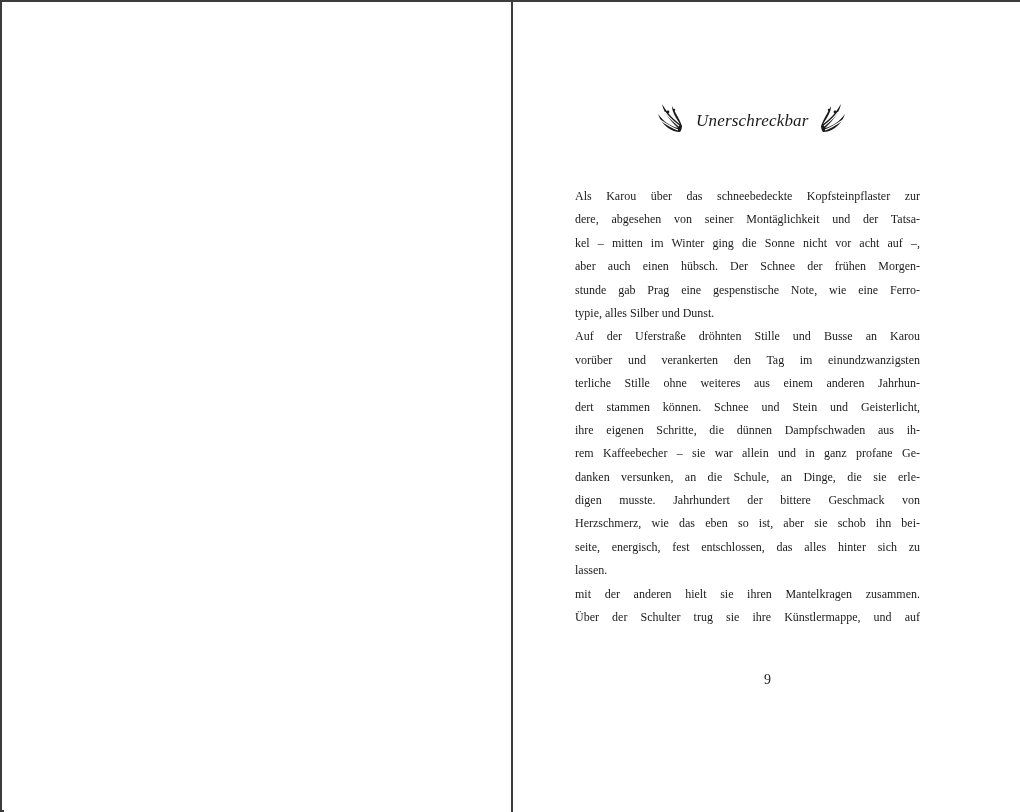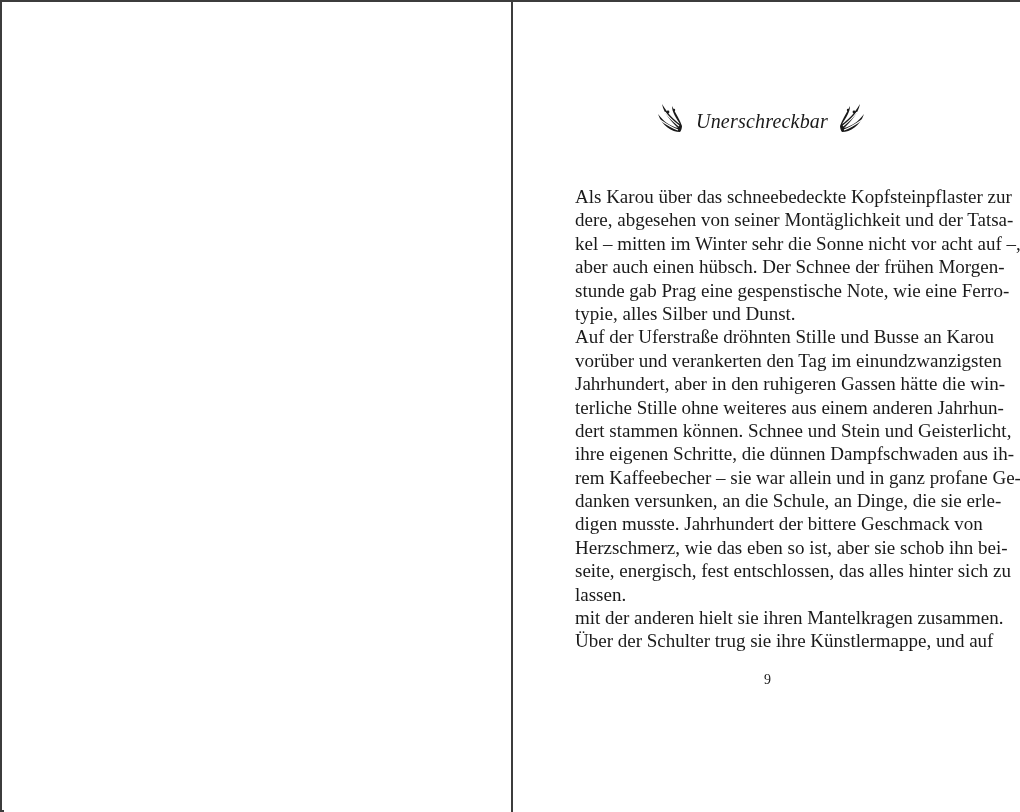--- a/index.html
+++ b/index.html
@@ -61,34 +61,34 @@
     }
     .ornament {
       width: 30px;
       height: 32px;
       display: inline-block;
     }
     .ornament svg { width: 30px; height: 32px; display: block; }
     .chapter-title {
       font-family: "Liberation Serif", "DejaVu Serif", serif;
       font-style: italic;
-      font-size: 20px;
+      font-size: 17px;
       color: #1a1a1a;
       margin: 0 10px 0 12px;
       letter-spacing: 0.2px;
       position: relative;
       top: 3px;
     }
     .body-text {
       position: absolute;
       left: 62px;
       top: 183px;
       width: 345px;
       font-family: "Liberation Serif", "DejaVu Serif", serif;
-      font-size: 19px;
+      font-size: 12px;
       line-height: 23.4px;
       color: #1a1a1a;
     }
     .line {
       display: block;
       white-space: nowrap;
       text-align: justify;
       text-align-last: justify;
       height: 23.4px;
     }
@@ -141,27 +141,26 @@
               <circle cx="20" cy="8" r="1.2" fill="#1a1a1a"></circle>
             </g>
           </svg>
         </span>
       </div>
     </div>
 
     <div class="body-text">
       <span class="line">Als Karou über das schneebedeckte Kopfsteinpflaster zur</span>
       <span class="line">dere, abgesehen von seiner Montäglichkeit und der Tatsa-</span>
-      <span class="line">kel – mitten im Winter sehr die Sonne nicht vor acht auf –,</span>
+      <span class="line">kel – mitten im Winter ging die Sonne nicht vor acht auf –,</span>
       <span class="line">aber auch einen hübsch. Der Schnee der frühen Morgen-</span>
       <span class="line">stunde gab Prag eine gespenstische Note, wie eine Ferro-</span>
       <span class="line last">typie, alles Silber und Dunst.</span>
       <span class="line">Auf der Uferstraße dröhnten Stille und Busse an Karou</span>
       <span class="line">vorüber und verankerten den Tag im einundzwanzigsten</span>
-      <span class="line">Jahrhundert, aber in den ruhigeren Gassen hätte die win-</span>
       <span class="line">terliche Stille ohne weiteres aus einem anderen Jahrhun-</span>
       <span class="line">dert stammen können. Schnee und Stein und Geisterlicht,</span>
       <span class="line">ihre eigenen Schritte, die dünnen Dampfschwaden aus ih-</span>
       <span class="line">rem Kaffeebecher – sie war allein und in ganz profane Ge-</span>
       <span class="line">danken versunken, an die Schule, an Dinge, die sie erle-</span>
       <span class="line">digen musste. Jahrhundert der bittere Geschmack von</span>
       <span class="line">Herzschmerz, wie das eben so ist, aber sie schob ihn bei-</span>
       <span class="line">seite, energisch, fest entschlossen, das alles hinter sich zu</span>
       <span class="line last">lassen.</span>
       <span class="line">mit der anderen hielt sie ihren Mantelkragen zusammen.</span>

